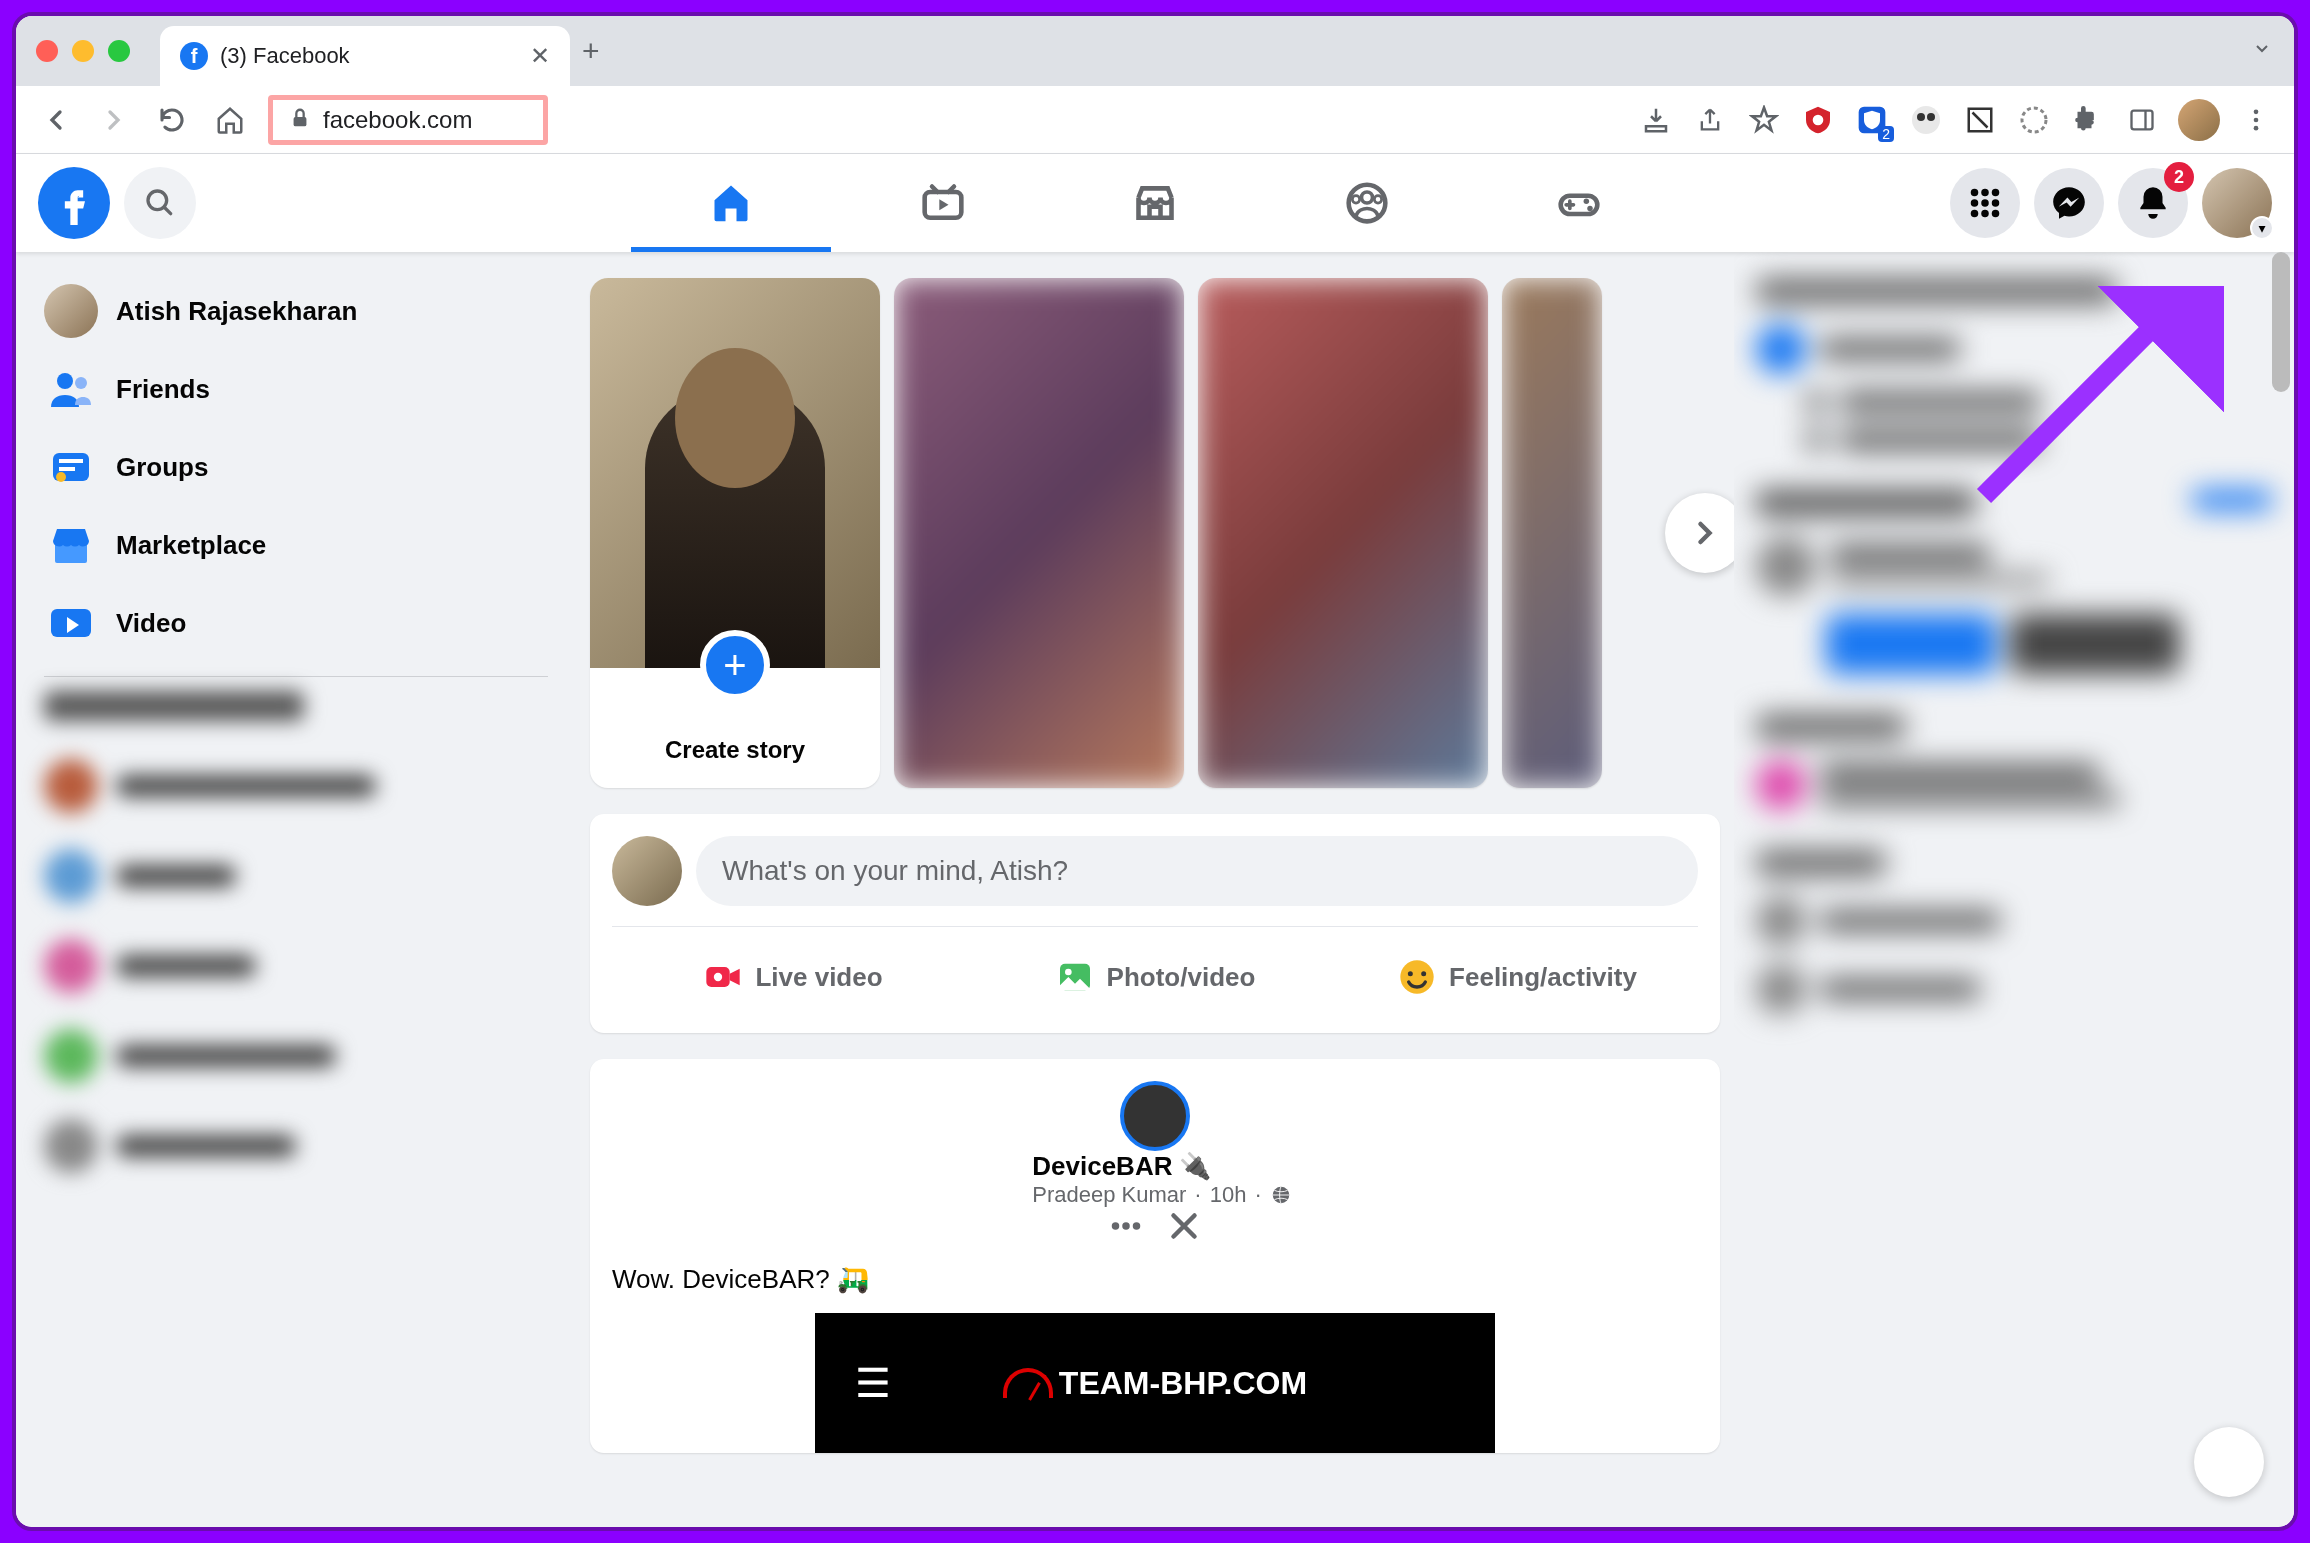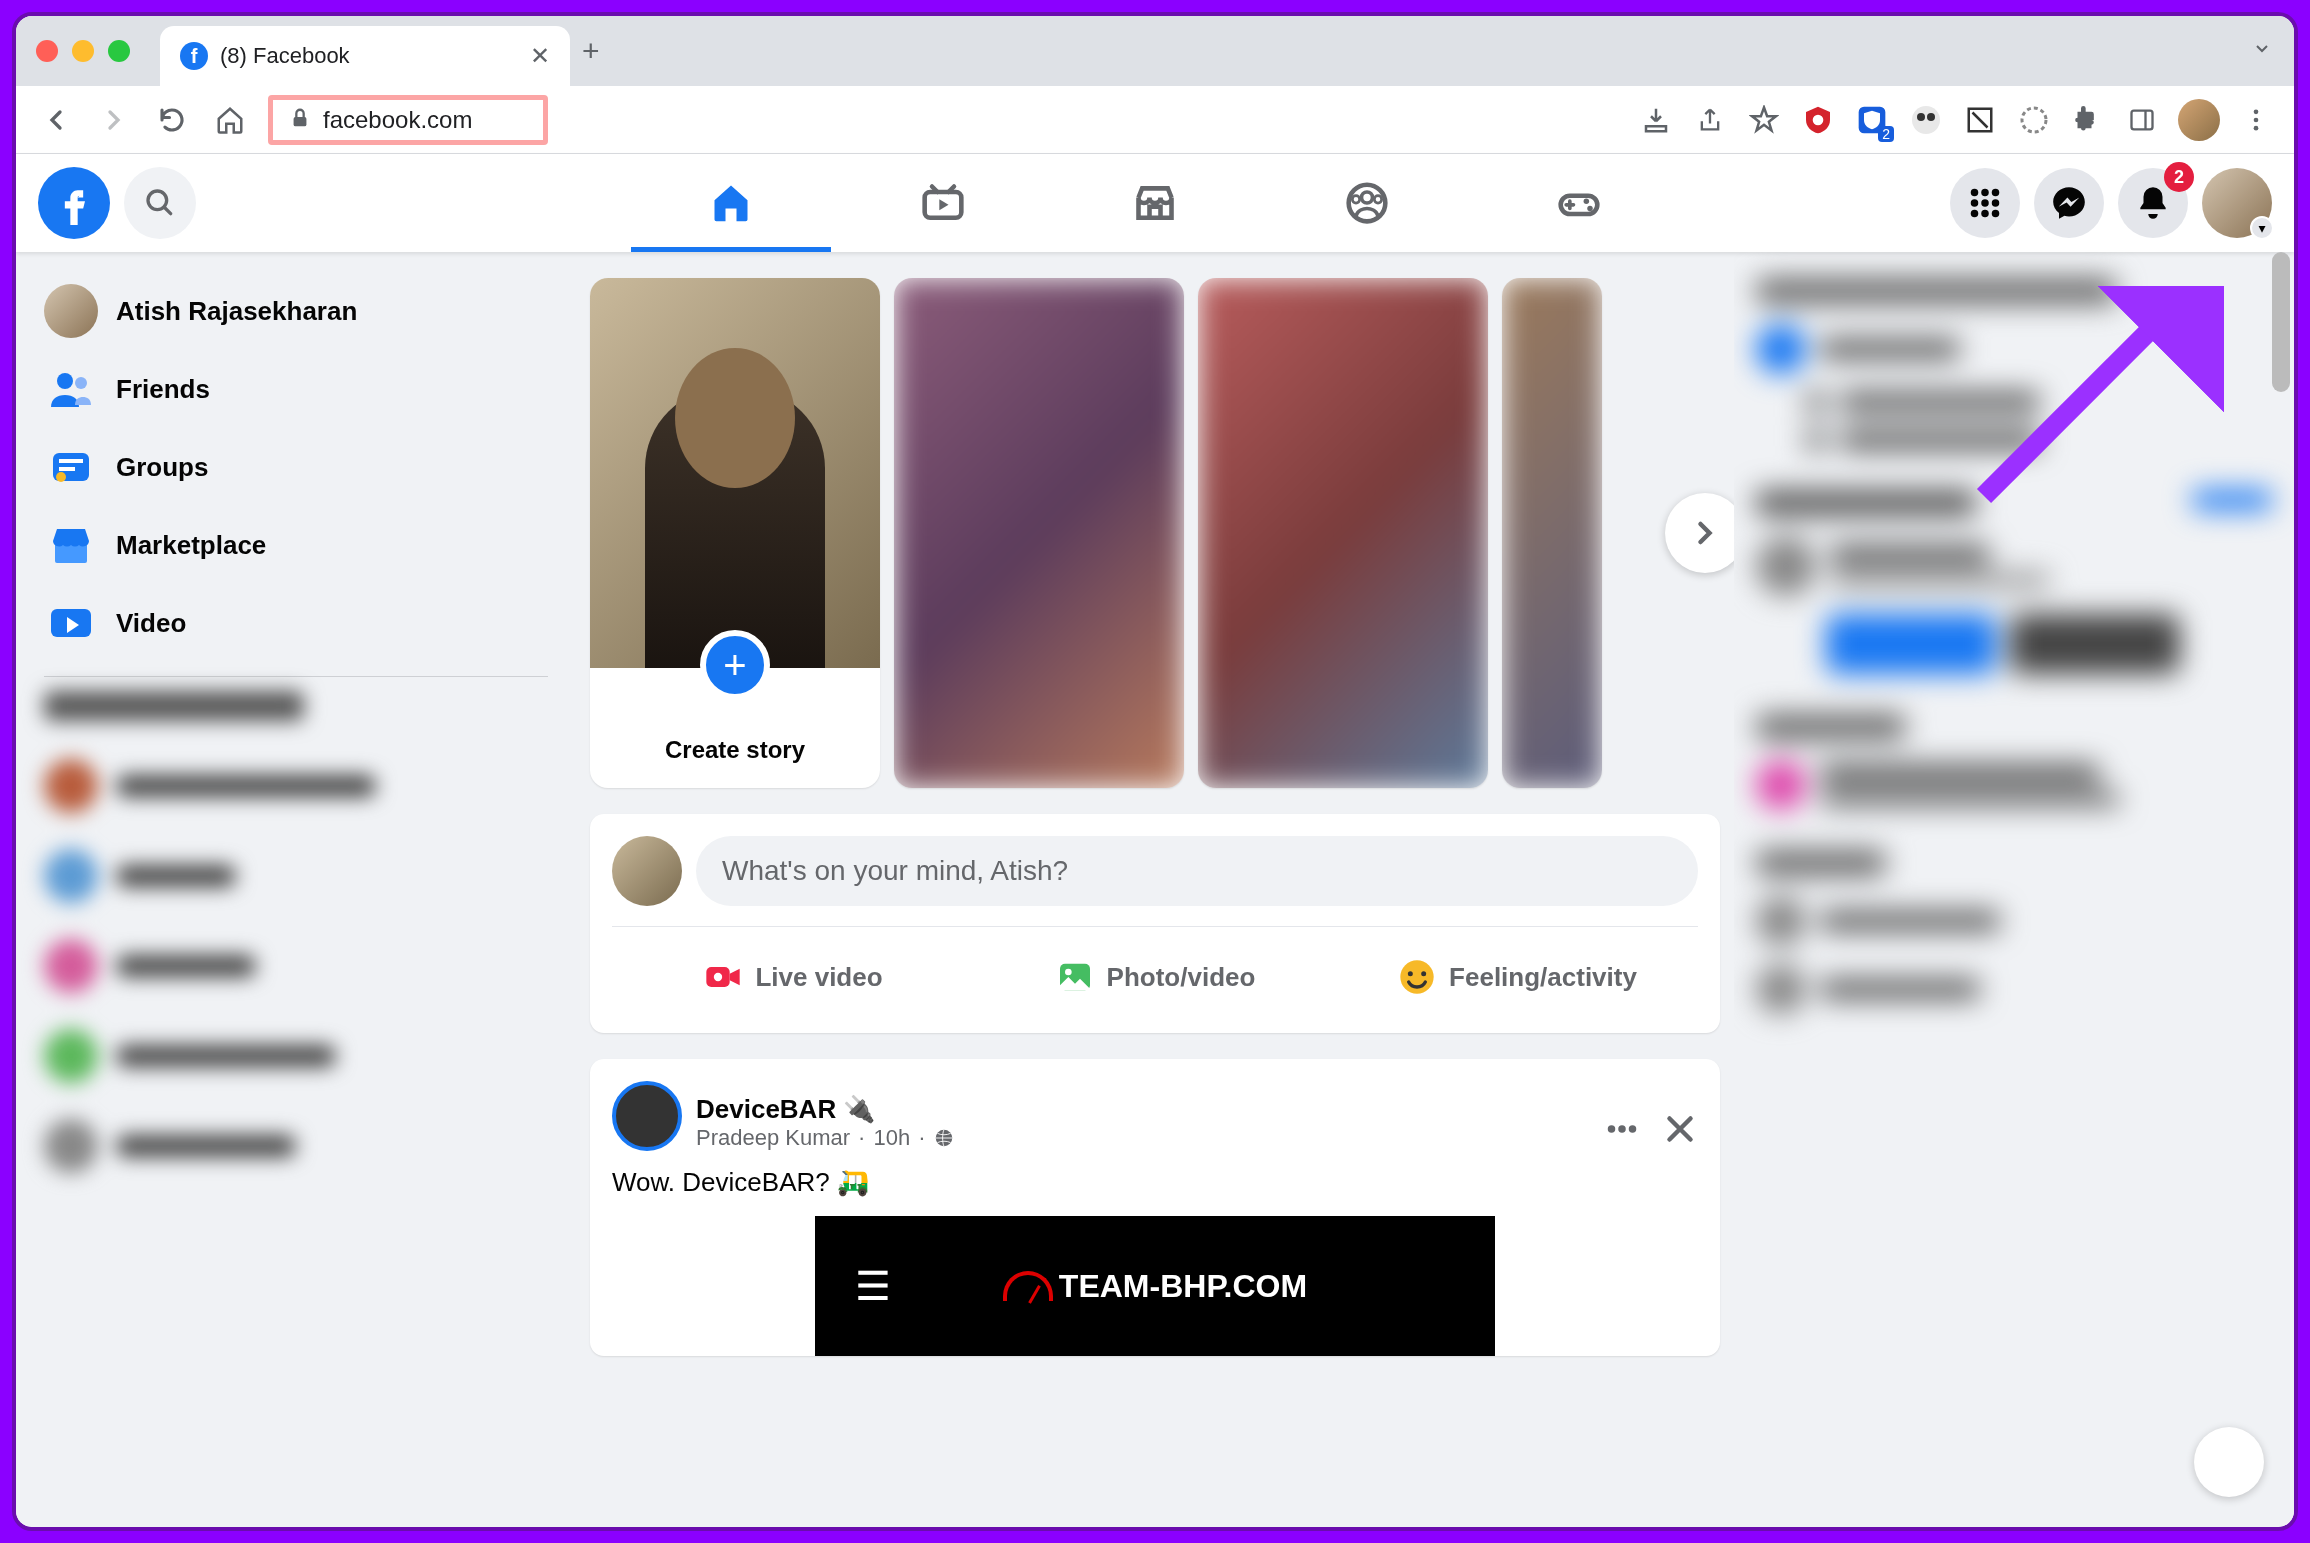--- a/index.html
+++ b/index.html
@@ -72,21 +72,21 @@
 .composer { background: #fff; border-radius: 14px; padding: 22px; box-shadow: 0 1px 2px rgba(0,0,0,0.1); margin-bottom: 26px; }
 .composer-top { display: flex; align-items: flex-end; gap: 14px; padding-bottom: 20px; border-bottom: 1px solid #e4e6eb; }
 .composer-avatar { width: 70px; height: 70px; border-radius: 50%; background: linear-gradient(135deg, #c9b99b, #7a6b4f); flex-shrink: 0; }
 .composer-input { flex: 1; height: 70px; background: #f0f2f5; border-radius: 40px; padding: 0 26px; display: flex; align-items: center; color: #65676b; font-size: 28px; cursor: pointer; }
 .composer-actions { display: flex; padding-top: 16px; align-items: flex-end; }
 .composer-action { flex: 1; display: flex; align-items: center; justify-content: center; gap: 12px; padding: 14px; border-radius: 10px; cursor: pointer; }
 .ca-label { font-size: 26px; font-weight: 600; color: #65676b; }
 .ca-icon { width: 40px; height: 40px; }
 
 .post { background: #fff; border-radius: 14px; padding: 22px 0 0 0; box-shadow: 0 1px 2px rgba(0,0,0,0.1); }
-.post-header { display: flex; align-items: flex-end; padding: 0 22px; margin-bottom: 16px; }
+.post-header { display: flex; align-items: center; padding: 0 22px; margin-bottom: 16px; flex-direction: column; }
 .post-avatar { width: 70px; height: 70px; border-radius: 50%; border: 4px solid #1877f2; background: #333; display: flex; align-items: center; justify-content: center; color: #fff; font-size: 14px; flex-shrink: 0; }
 .post-meta { margin-left: 14px; flex: 1; }
 .post-name { font-size: 26px; font-weight: 700; color: #050505; }
 .post-sub { font-size: 22px; color: #65676b; display: flex; align-items: center; gap: 8px; }
 .post-actions { display: flex; gap: 22px; }
 .post-action-btn { cursor: pointer; color: #65676b; }
 .post-text { padding: 0 22px; font-size: 26px; color: #050505; margin-bottom: 18px; }
 .post-image { height: 140px; background: #000; display: flex; align-items: center; justify-content: center; position: relative; margin: 0 auto; width: 680px; }
 .post-img-menu { color: #fff; font-size: 40px; position: absolute; left: 40px; }
 .post-img-logo { color: #fff; font-size: 32px; font-weight: bold; display: flex; align-items: center; gap: 6px; }
@@ -115,21 +115,21 @@
 <div class="window">
 
   <div class="chrome-tabs">
     <div class="traffic-lights">
       <div class="traffic-light red"></div>
       <div class="traffic-light yellow"></div>
       <div class="traffic-light green"></div>
     </div>
     <div class="tab">
       <div class="tab-favicon">f</div>
-      <div class="tab-title">(8) Facebook</div>
+      <div class="tab-title">(3) Facebook</div>
       <div class="tab-close">✕</div>
     </div>
     <div class="new-tab">+</div>
     <div class="tab-dropdown">
       <svg width="24" height="24" viewBox="0 0 24 24">
           <path d="M7 10l5 5 5-5" stroke="#5f6368" stroke-width="2" fill="none"></path>
         </svg>
     </div>
   </div>
 

